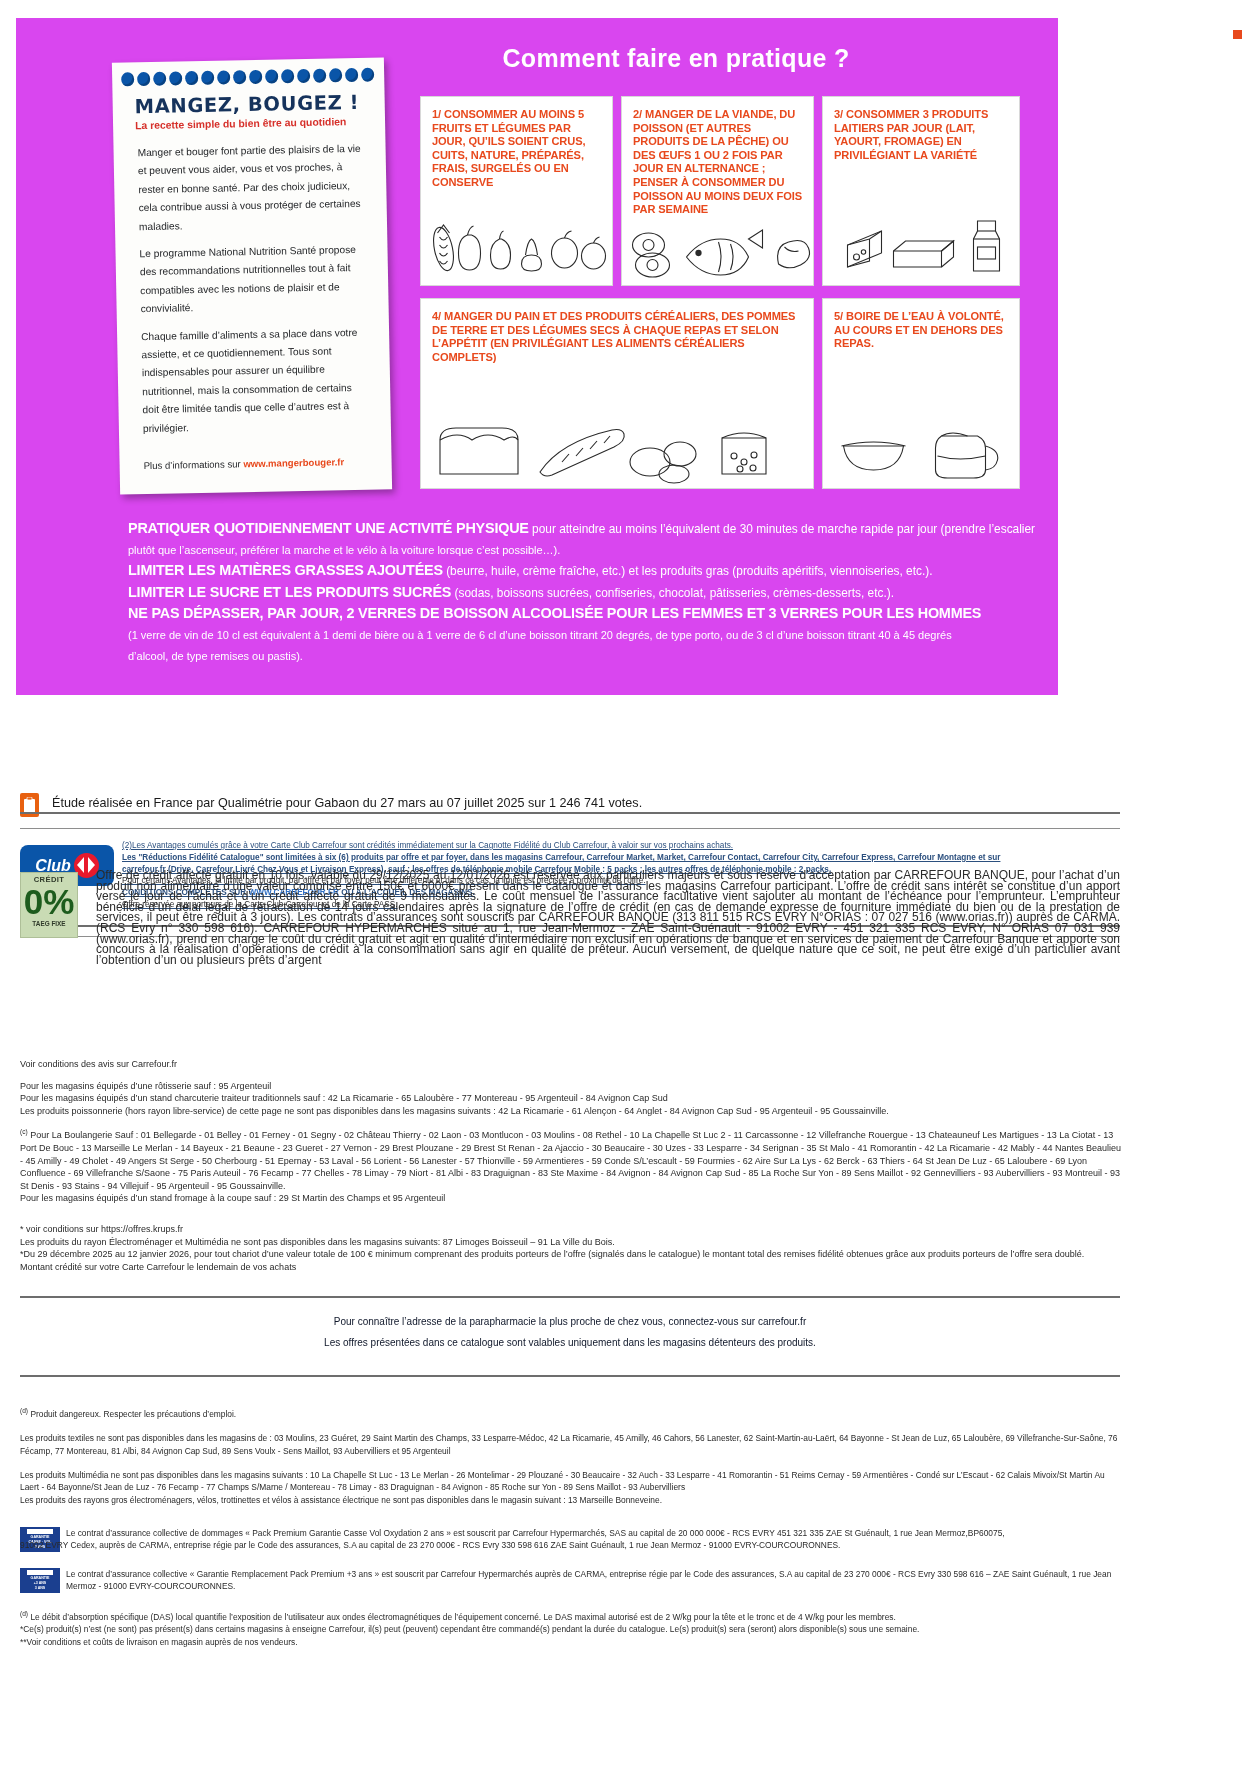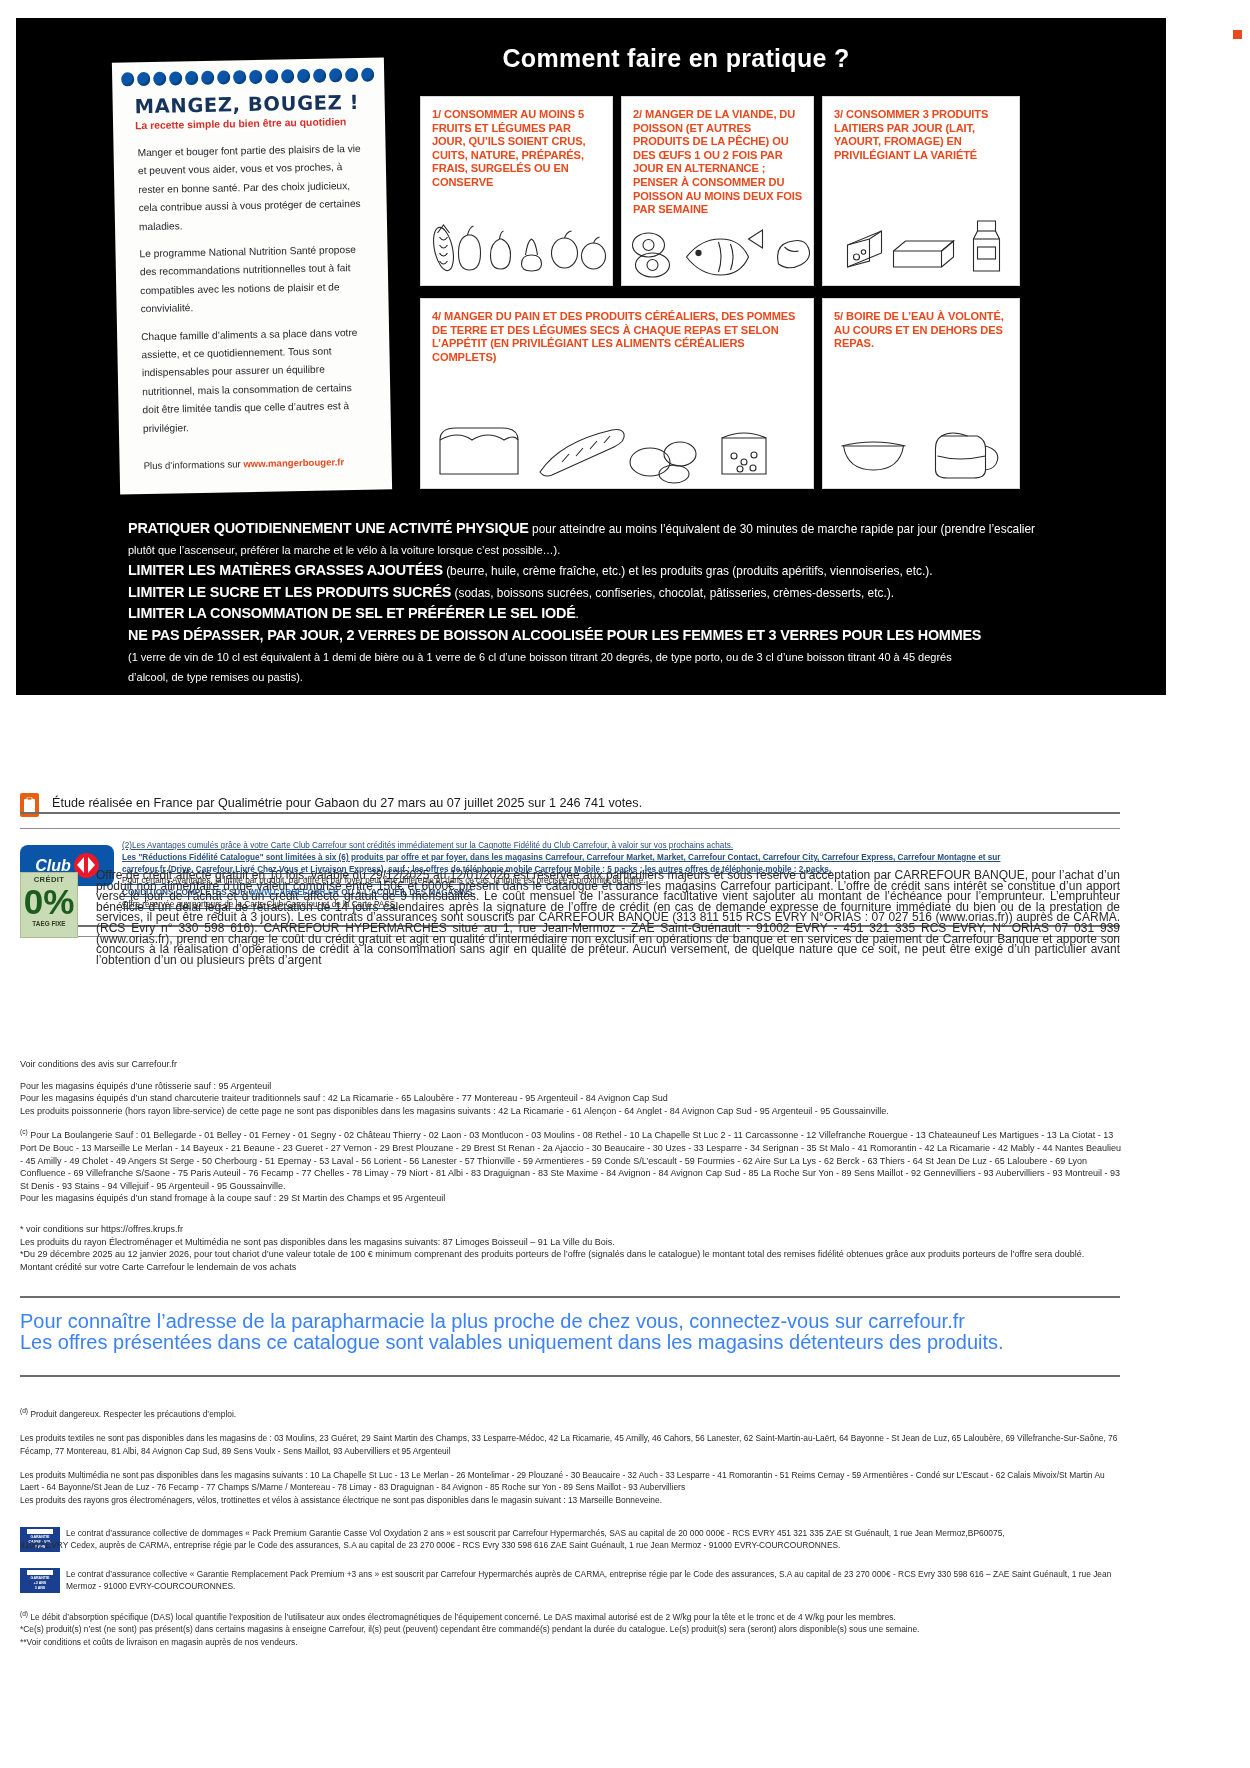--- a/index.html
+++ b/index.html
@@ -8,22 +8,22 @@
     width:1250px; height:1768px;
     background:#ffffff;
     font-family:"Liberation Sans", sans-serif;
     color:#1a1a1a;
     position:relative;
     overflow:hidden;
   }
 
   
   .pnns-panel{
-    position:absolute; left:16px; top:18px; width:1150px; height:677px;
-    background:#000000;
+    position:absolute; left:16px; top:18px; width:1042px; height:677px;
+    background:#d946ef;
   }
   .pnns-title{
     position:absolute; left:330px; top:26px; width:660px;
     text-align:center;
     color:#ffffff; font-weight:bold; font-size:25px;
     letter-spacing:.3px;
   }
 
   
   .notepad{
@@ -159,21 +159,21 @@
     position:absolute; left:20px; width:1102px;
     font-size:9px; line-height:12.6px; color:#2a2a2a;
   }
   .stores p{ margin:0; }
   .stores .gap{ height:9px; }
   .sup{ font-size:6.6px; vertical-align:super; }
 
   
   .pharm{
     position:absolute; left:20px; top:1311px; width:1100px;
-    font-size:20px; line-height:21px; color:#3b82f6;
+    text-align:center; font-size:10px; line-height:21px; color:#0f172a;
   }
 
   
   .legal{
     position:absolute; left:20px; width:1102px;
     font-size:8.4px; line-height:12.4px; color:#2a2a2a;
   }
   .legal p{ margin:0; }
 
   .war-badge{
@@ -322,21 +322,20 @@
           <path d="M114 44 q22 6 48 0"></path>
         </svg>
       </div>
     </div>
   </div>
 
   <div class="statements" id="statements">
       <div class="st"><b>PRATIQUER QUOTIDIENNEMENT UNE ACTIVITÉ PHYSIQUE</b><span class="sm"> pour atteindre au moins l’équivalent de 30 minutes de marche rapide par jour (prendre l’escalier</span><span class="cont">plutôt que l’ascenseur, préférer la marche et le vélo à la voiture lorsque c’est possible…).</span></div>
       <div class="st"><b>LIMITER LES MATIÈRES GRASSES AJOUTÉES</b><span class="sm"> (beurre, huile, crème fraîche, etc.) et les produits gras (produits apéritifs, viennoiseries, etc.).</span></div>
       <div class="st"><b>LIMITER LE SUCRE ET LES PRODUITS SUCRÉS</b><span class="sm"> (sodas, boissons sucrées, confiseries, chocolat, pâtisseries, crèmes-desserts, etc.).</span></div>
-      <div class="st"><b>LIMITER LA CONSOMMATION DE SEL ET PRÉFÉRER LE SEL IODÉ</b><span class="sm">.</span></div>
       <div class="st"><b>NE PAS DÉPASSER, PAR JOUR, 2 VERRES DE BOISSON ALCOOLISÉE POUR LES FEMMES ET 3 VERRES POUR LES HOMMES</b><span class="cont">(1 verre de vin de 10 cl est équivalent à 1 demi de bière ou à 1 verre de 6 cl d’une boisson titrant 20 degrés, de type porto, ou de 3 cl d’une boisson titrant 40 à 45 degrés</span></div>
       <div class="st">
         <span class="cont">d’alcool, de type remises ou pastis).</span>
       </div>
     </div>
 </div>
 
 <div class="corner-mark"></div>
 
 <div class="study-row">

